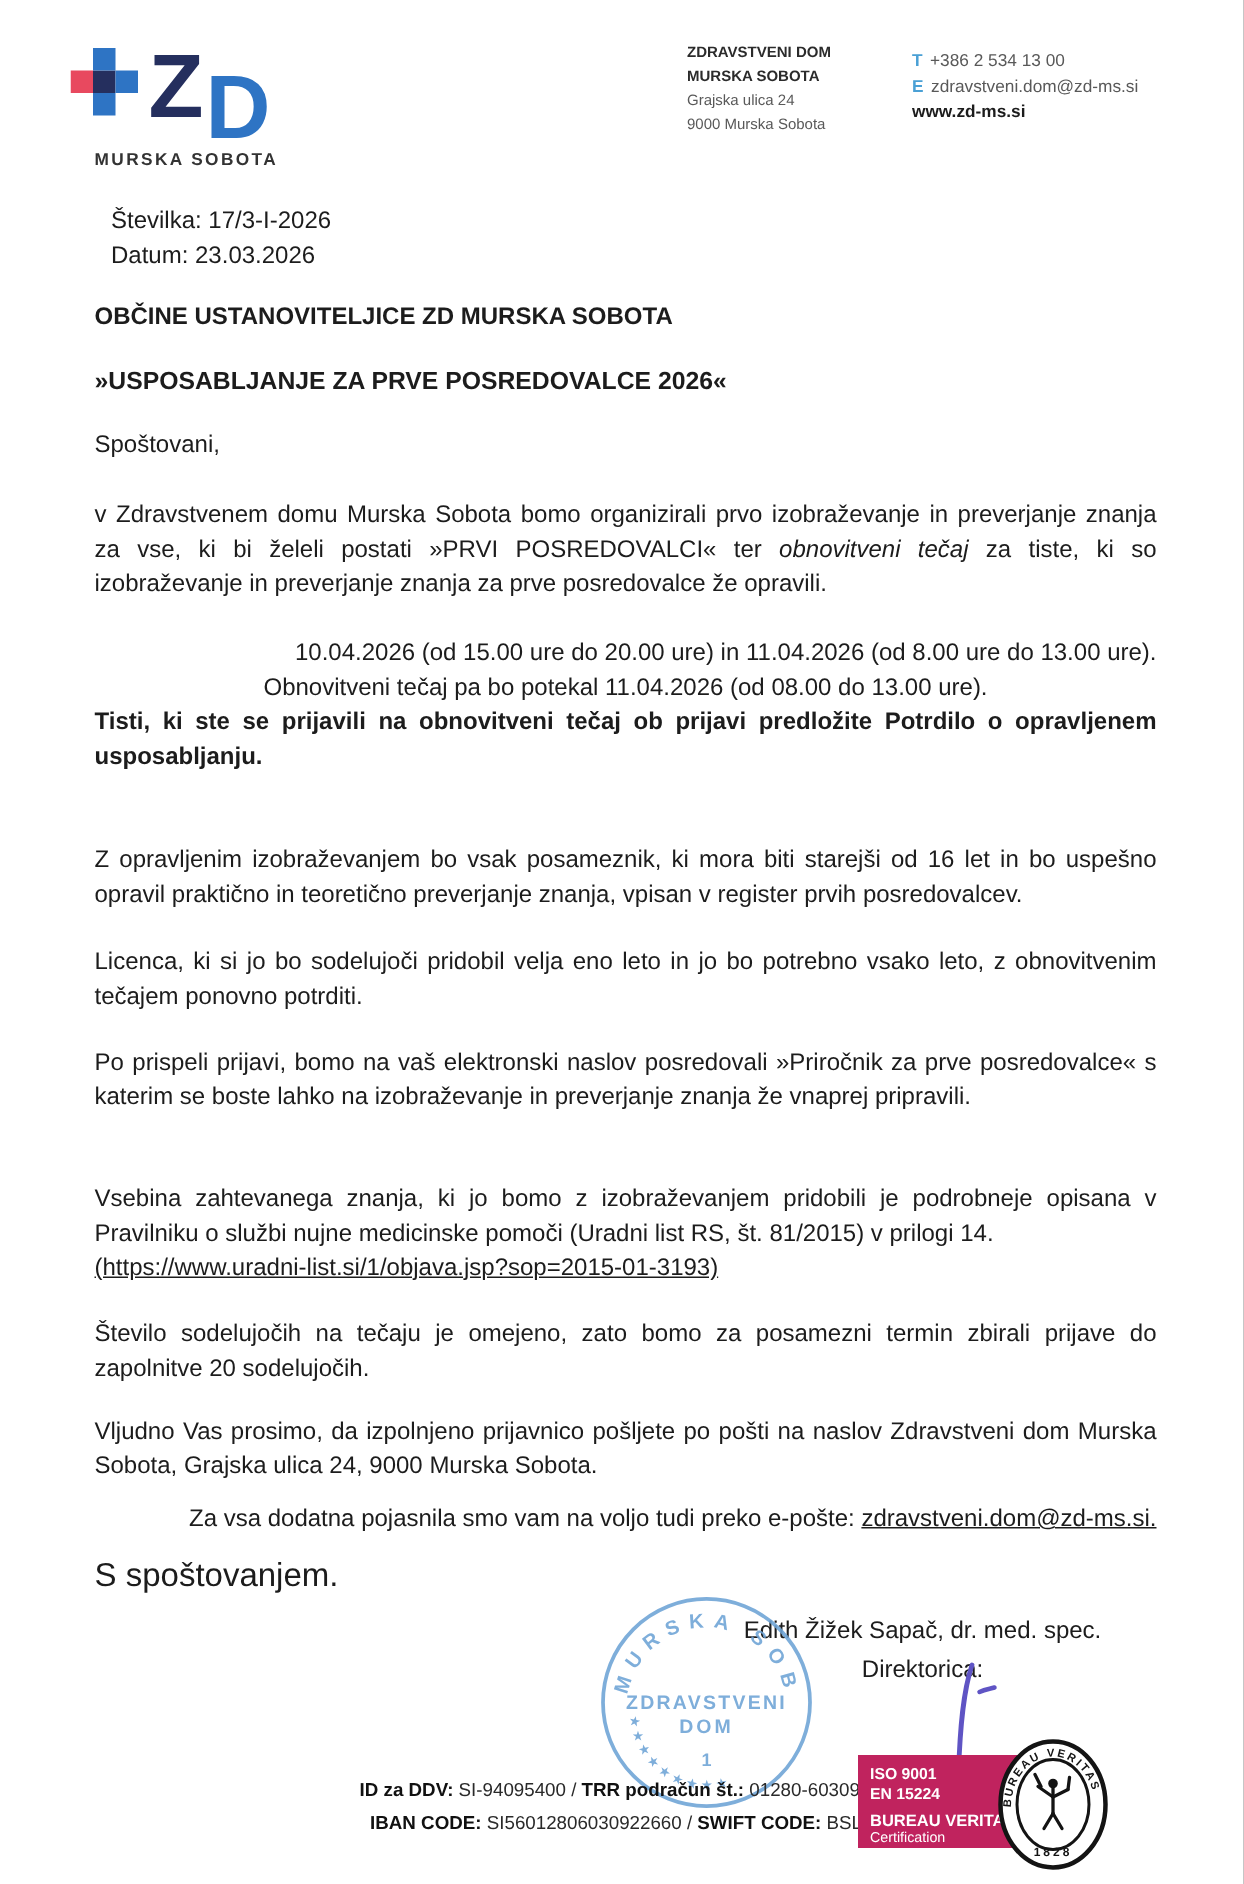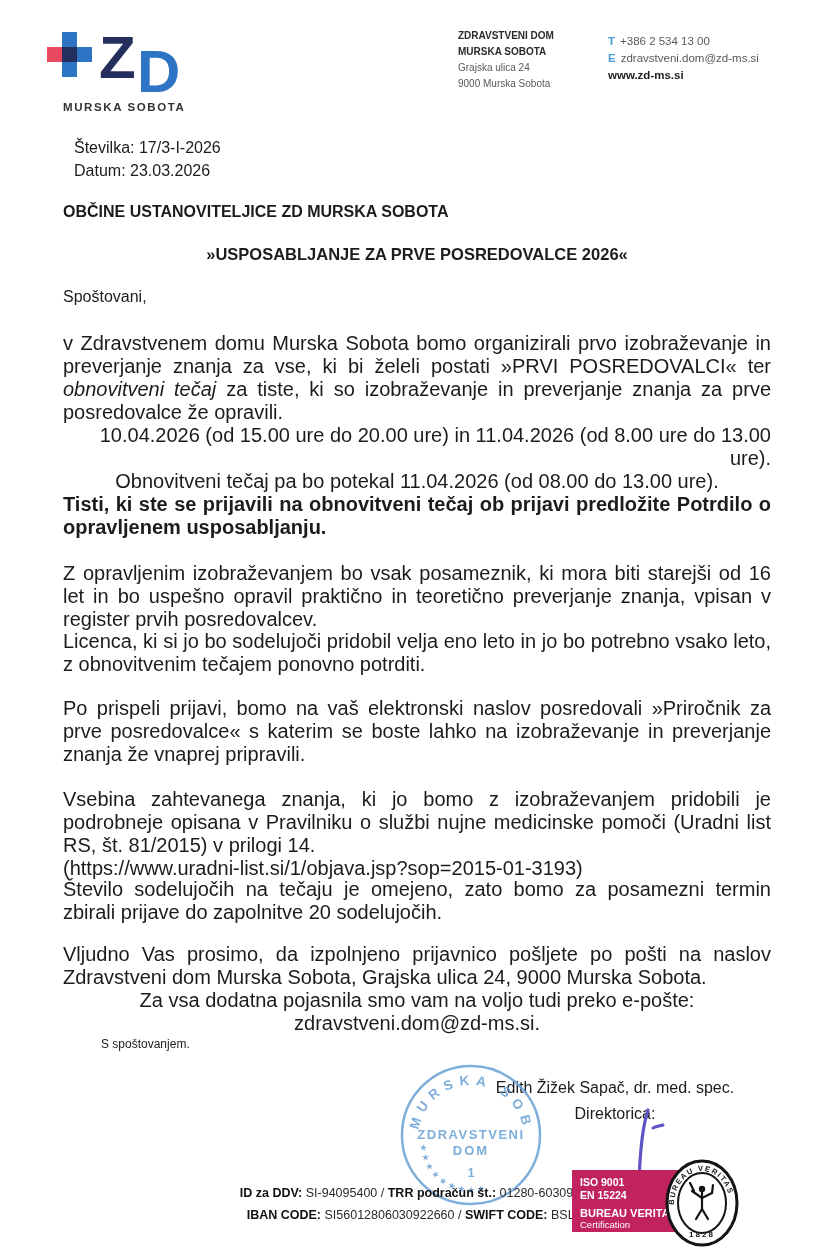--- a/index.html
+++ b/index.html
@@ -2,38 +2,38 @@
 <html><head>
 <meta charset="utf-8">
 <style>
   html,body { margin:0; padding:0; background:#9a9a9a; }
   .page {
     position:relative; width:829px; height:1256px; background:#ffffff;
     font-family:"Liberation Sans", sans-serif; color:#1c1c1c; overflow:hidden;
     margin:0 auto;
   }
   .abs { position:absolute; }
-  .body-text { font-size:20px; line-height:23px; text-align:justify; width:708px; left:63px; }
+  .body-text { font-size:16px; line-height:23px; text-align:justify; width:708px; left:63px; }
   .bold { font-weight:bold; }
   .it { font-style:italic; }
-  .ul { }
+  .ul { text-decoration:underline; }
 
   
   .org-block { left:458px; top:28px; font-size:10px; line-height:16px; color:#595959; }
   .org-block .org-name { font-weight:bold; color:#2b2b2b; }
   .contact-block { left:608px; top:33px; font-size:11.5px; line-height:17px; color:#595959; }
   .contact-block .lbl { color:#4aa0d5; font-weight:bold; margin-right:5px; }
   .contact-block .web { font-weight:bold; color:#1c1c1c; }
   .logo-city { left:63px; top:101px; font-size:11.5px; font-weight:bold; letter-spacing:1.6px; color:#333333; }
 
   .meta { left:74px; top:136px; font-size:16px; line-height:23px; }
   .recipient { left:63px; top:203px; font-size:16px; font-weight:bold; }
-  .doc-title { left:63px; top:245px; width:708px; font-size:16.5px; font-weight:bold; text-align:center; }
+  .doc-title { left:63px; top:245px; width:708px; font-size:16.5px; font-weight:bold; }
   .salutation { left:63px; top:288px; font-size:16px; }
-  .closing { left:63px; top:1037px; font-size:12px;margin-left:38px; }
+  .closing { left:63px; top:1037px; font-size:22px; }
 
   .sig-block { left:460px; top:1075px; width:310px; font-size:16px; line-height:26px; text-align:center; }
 
   .footer-ids { left:63px; top:1183px; width:545px; text-align:right; font-size:12.5px; line-height:21.5px; color:#2a2a2a; }
   .footer-ids .flbl { font-weight:bold; color:#111; }
 
   .stamp-wrap { left:396px; top:1060px; width:150px; height:150px; opacity:0.88; }
   .sig-stroke { left:626px; top:1106px; }
   .bv-wrap { left:570px; top:1155px; width:175px; height:95px; }
 </style>
@@ -93,21 +93,21 @@
 
   <div class="abs body-text" style="top:788px;">
     <span>Vsebina zahtevanega znanja, ki jo bomo z izobraževanjem pridobili je podrobneje opisana v Pravilniku o službi nujne medicinske pomoči (Uradni list RS, št. 81/2015) v prilogi 14.</span>
     <div style="text-align:left;"><span class="ul">(https://www.uradni-list.si/1/objava.jsp?sop=2015-01-3193)</span></div>
   </div>
 
   <div class="abs body-text" style="top:878px;">Število sodelujočih na tečaju je omejeno, zato bomo za posamezni termin zbirali prijave do zapolnitve 20 sodelujočih.</div>
 
   <div class="abs body-text" style="top:943px;">
     <div>Vljudno Vas prosimo, da izpolnjeno prijavnico pošljete po pošti na naslov Zdravstveni dom Murska Sobota, Grajska ulica 24, 9000 Murska Sobota.</div>
-    <div style="text-align:center;"><span>Za vsa dodatna pojasnila smo vam na voljo tudi preko e-pošte: </span><span class="ul">zdravstveni.dom@zd-ms.si.</span></div>
+    <div style="text-align:right;margin-top:12px;"><span>Za vsa dodatna pojasnila smo vam na voljo tudi preko e-pošte: </span><span class="ul">zdravstveni.dom@zd-ms.si.</span></div>
   </div>
 
   <div class="abs closing">S spoštovanjem.</div>
 
   <div class="abs sig-block">
     <div>Edith Žižek Sapač, dr. med. spec.</div>
     <div>Direktorica:</div>
   </div>
 
   <svg class="abs stamp-wrap" viewBox="0 0 150 150">

